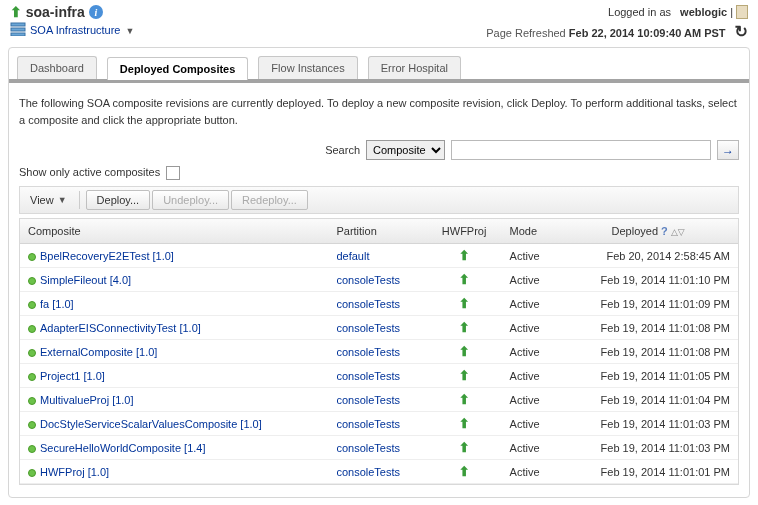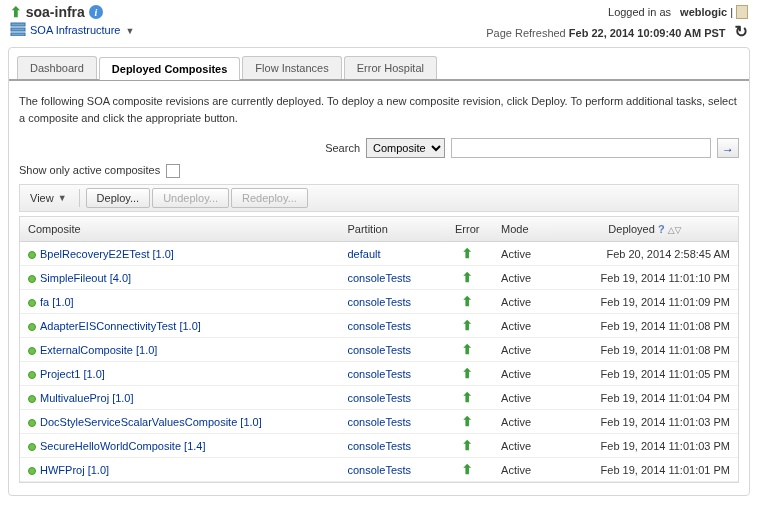--- a/index.html
+++ b/index.html
@@ -15,21 +15,21 @@
     
     .subheader { display: flex; justify-content: space-between; padding: 0 10px 6px; align-items: flex-start; gap: 16px; }
     .subheader-left { display: flex; align-items: center; gap: 4px; }
     .infra-icon { display:inline-block; }
     .refresh-text { color: #555; }
     .refresh-icon { font-size: 16px; cursor: pointer; margin-left: 6px; font-weight: bold; }
     .dropdown-arrow { font-size: 9px; color: #555; margin-left: 2px; }
     
     .content { border: 1px solid #d6d6d6; border-radius: 4px; margin: 0 8px 8px; padding: 0; background: #fff; }
     
-    .tabs { display: flex; border-bottom: 2px solid #a3a3a3; padding: 8px 8px 0; gap: 0; }
+    .tabs { display: flex; border-bottom: 4px solid #a3a3a3; padding: 8px 8px 0; gap: 8px; }
     .tab { padding: 5px 12px; border: 1px solid #c7c7c7; border-bottom: none; background: #f0f0f0; color: #555; cursor: pointer; font-size: 11px; border-radius: 3px 3px 0 0; margin-right: 2px; }
     .tab.active { background: #fff; font-weight: bold; color: #000; position: relative; top: 1px; }
     
     .tab-body { padding: 12px 10px; }
     .desc { color: #333; line-height: 1.5; margin-bottom: 12px; }
     
     .search-row { display: flex; justify-content: flex-end; align-items: center; gap: 6px; margin-bottom: 6px; }
     .search-label { color: #333; }
     .search-select { border: 1px solid #999; padding: 1px 2px; font-size: 11px; background: #efefef; height: 20px; }
     .search-input { border: 1px solid #b9b9b9; height: 20px; width: 260px; padding: 0 4px; font-size: 11px; }
@@ -128,21 +128,21 @@
       <button class="tb-btn disabled">Undeploy...</button>
       <button class="tb-btn disabled">Redeploy...</button>
     </div>
 
     <div class="scroll-wrap">
       <table>
         <thead>
           <tr>
             <th>Composite</th>
             <th>Partition</th>
-            <th class="center">Error</th>
+            <th class="center">HWFProj</th>
             <th>Mode</th>
             <th class="right"><span>Deployed</span> <span class="help-q">?</span> <span class="sort-ind">△▽</span></th>
           </tr>
         </thead>
         <tbody id="rows-body">
             <tr>
               <td><span class="dot"></span><a href="#">BpelRecoveryE2ETest [1.0]</a></td>
               <td><a href="#">default</a></td>
               <td class="center"><span class="status-up">⬆</span></td>
               <td>Active</td>

